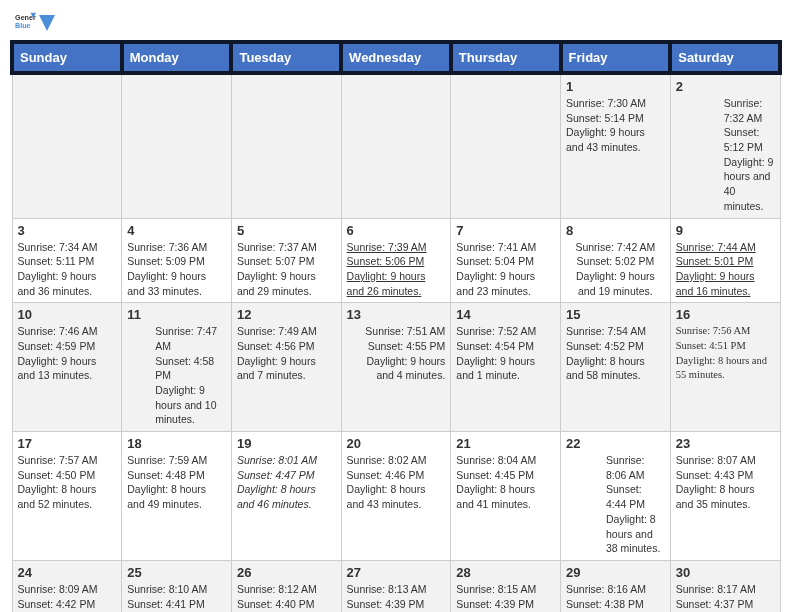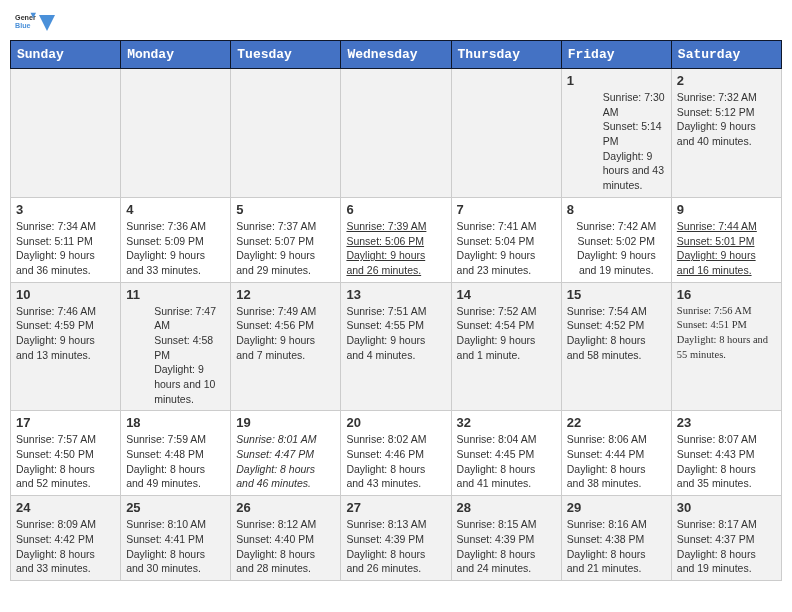--- a/index.html
+++ b/index.html
@@ -44,22 +44,21 @@
       border-collapse: collapse;
       table-layout: fixed;
     }
     thead tr th {
       background-color: #4472c4;
       color: #fff;
       text-align: left;
       padding: 6px 6px;
       font-size: 13px;
       font-weight: bold;
-      border: 1px solid #0f172a;
-      font-family: Liberation Mono, monospace;
+      border: 4px solid #0f172a;
     }
     tbody tr {
       vertical-align: top;
     }
     tbody tr:nth-child(odd) {
       background-color: #f2f2f2;
     }
     tbody tr:nth-child(even) {
       background-color: #ffffff;
     }
@@ -122,27 +121,27 @@
   </thead>
   <tbody id="calendar-body">
   <tr>
         <td></td>
         <td></td>
         <td></td>
         <td></td>
         <td></td>
         <td>
           <span class="day-number">1</span>
-          <div class="day-info" style="white-space: pre-line; margin-left: 36px;">Sunrise: 7:30 AM
+          <div class="day-info" style="white-space: pre-line;">Sunrise: 7:30 AM
 Sunset: 5:14 PM
 Daylight: 9 hours and 43 minutes.</div>
         </td>
         <td>
           <span class="day-number">2</span>
-          <div class="day-info" style="white-space: pre-line;">Sunrise: 7:32 AM
+          <div class="day-info" style="white-space: pre-line; margin-left: 48px;">Sunrise: 7:32 AM
 Sunset: 5:12 PM
 Daylight: 9 hours and 40 minutes.</div>
         </td>
       </tr>
       <tr>
         <td>
           <span class="day-number">3</span>
           <div class="day-info" style="white-space: pre-line;">Sunrise: 7:34 AM
 Sunset: 5:11 PM
 Daylight: 9 hours and 36 minutes.</div>
@@ -198,21 +197,21 @@
 Daylight: 9 hours and 10 minutes.</div>
         </td>
         <td>
           <span class="day-number">12</span>
           <div class="day-info" style="white-space: pre-line;">Sunrise: 7:49 AM
 Sunset: 4:56 PM
 Daylight: 9 hours and 7 minutes.</div>
         </td>
         <td>
           <span class="day-number">13</span>
-          <div class="day-info" style="white-space: pre-line;">Sunrise: 7:51 AM
+          <div class="day-info" style="white-space: pre-line; text-align: right;">Sunrise: 7:51 AM
 Sunset: 4:55 PM
 Daylight: 9 hours and 4 minutes.</div>
         </td>
         <td>
           <span class="day-number">14</span>
           <div class="day-info" style="white-space: pre-line;">Sunrise: 7:52 AM
 Sunset: 4:54 PM
 Daylight: 9 hours and 1 minute.</div>
         </td>
         <td>
@@ -247,28 +246,28 @@
 Sunset: 4:47 PM
 Daylight: 8 hours and 46 minutes.</div>
         </td>
         <td>
           <span class="day-number">20</span>
           <div class="day-info" style="white-space: pre-line;">Sunrise: 8:02 AM
 Sunset: 4:46 PM
 Daylight: 8 hours and 43 minutes.</div>
         </td>
         <td>
-          <span class="day-number">32</span>
+          <span class="day-number">21</span>
           <div class="day-info" style="white-space: pre-line;">Sunrise: 8:04 AM
 Sunset: 4:45 PM
 Daylight: 8 hours and 41 minutes.</div>
         </td>
         <td>
           <span class="day-number">22</span>
-          <div class="day-info" style="white-space: pre-line;">Sunrise: 8:06 AM
+          <div class="day-info" style="white-space: pre-line; margin-left: 40px;">Sunrise: 8:06 AM
 Sunset: 4:44 PM
 Daylight: 8 hours and 38 minutes.</div>
         </td>
         <td>
           <span class="day-number">23</span>
           <div class="day-info" style="white-space: pre-line;">Sunrise: 8:07 AM
 Sunset: 4:43 PM
 Daylight: 8 hours and 35 minutes.</div>
         </td>
       </tr>

